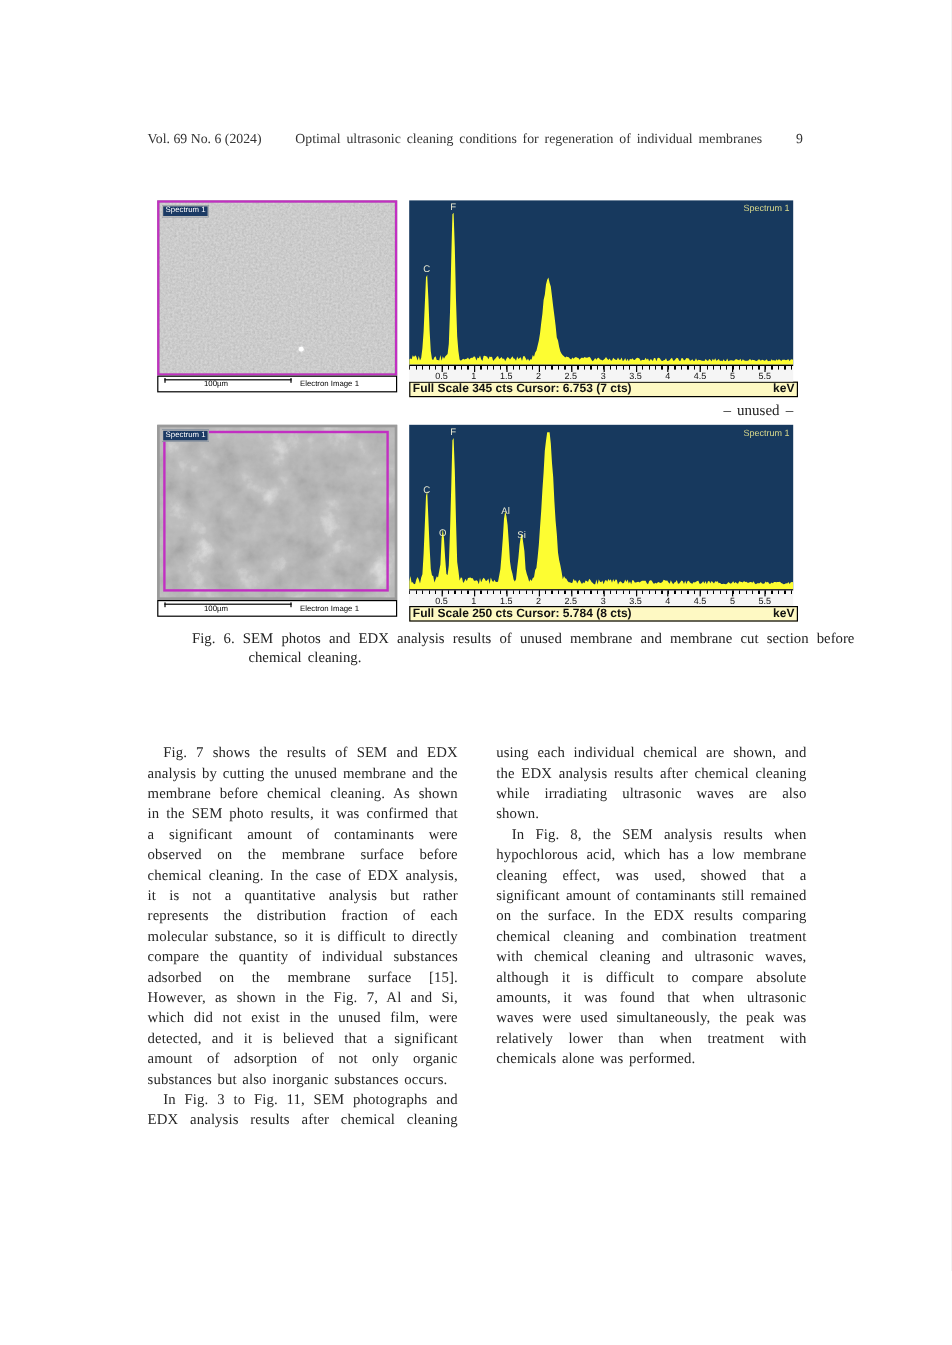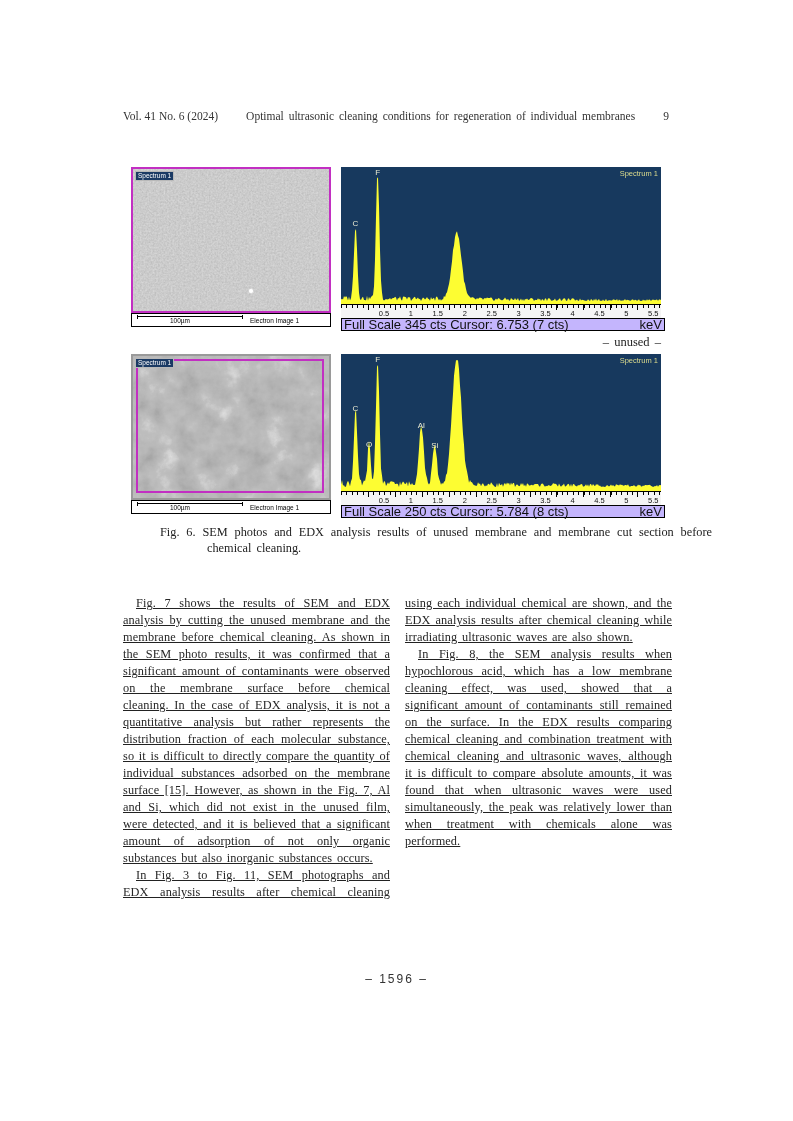--- a/index.html
+++ b/index.html
@@ -38,48 +38,48 @@
   .edx{position:relative;width:320px;height:164px;}
   .edx-plot{position:relative;width:320px;height:137px;background:#17395e;}
   .edx-tag{position:absolute;top:2px;right:3px;font-family:"Liberation Sans",sans-serif;
            font-size:7.5px;color:#d9d98c;z-index:2;}
   .edx-plot svg{position:absolute;left:0;bottom:0;}
   .tick-strip{position:relative;width:320px;height:13px;background:#f5f5f5;border-top:1px solid #000;}
   .tick-strip .minor{position:absolute;top:0;left:0;width:100%;height:3px;
       background:repeating-linear-gradient(to right,#000 0 1px,transparent 1px 5.39px);}
   .tick-strip .major-tick{position:absolute;top:0;width:1px;height:5px;background:#000;}
   .tick-strip .tick-label{position:absolute;top:4px;transform:translateX(-50%);
-      font-family:"Liberation Sans",sans-serif;font-size:7.5px;color:#111;margin-left:16px;}
-  .fullscale{width:318px;height:11px;border:1px solid #000;background:#c4b5fd;display:flex;
+      font-family:"Liberation Sans",sans-serif;font-size:7.5px;color:#111;}
+  .fullscale{width:318px;height:11px;border:1px solid #000;background:#fef9c3;display:flex;
       justify-content:space-between;align-items:center;padding:0 2px;
-      font-family:"Liberation Sans",sans-serif;font-size:13px;color:#111;}
+      font-family:"Liberation Sans",sans-serif;font-size:10px;color:#111;font-weight:bold;}
 
   
   .rowcap{text-align:right;font-size:12.5px;margin:4px 0 3px 0;height:16px;color:#222;word-spacing:2px;}
   .figcap{margin:6px 0 0 29px;width:505px;font-size:12.3px;line-height:16px;
           text-align:justify;text-indent:-47px;padding-left:47px;word-spacing:2px;}
 
   
-  .bodycols{position:absolute;top:595px;left:123px;width:549px;display:flex;gap:15px;text-decoration:underline;}
+  .bodycols{position:absolute;top:619px;left:123px;width:549px;display:flex;gap:32px;}
   .col{width:267px;font-size:12.3px;line-height:17px;color:#262626;}
   .para{margin:0;text-align:justify;word-spacing:1.5px;letter-spacing:0.1px;}
   .para.indent{text-indent:13px;}
   .para.jlast{text-align-last:justify;}
 
   
   .pagefoot{position:absolute;top:972px;left:0;width:793px;text-align:center;
             font-family:"Liberation Sans",sans-serif;font-size:12px;color:#333;letter-spacing:2px;}
 </style>
 </head>
 <body>
 
 <div class="page">
 
   <div class="hdr">
-    <span>Vol. 41 No. 6 (2024)</span>
+    <span>Vol. 69 No. 6 (2024)</span>
     <span class="title">Optimal ultrasonic cleaning conditions for regeneration of individual membranes</span>
     <span>9</span>
   </div>
 
   <div class="figblock">
 
     <div class="figrow">
       <div class="sem">
         <div class="sem-img-wrap">
           <span class="sem-badge">Spectrum 1</span>
@@ -230,15 +230,14 @@
     <div class="col" id="col-left">
         <p class="para indent">Fig. 7 shows the results of SEM and EDX analysis by cutting the unused membrane and the membrane before chemical cleaning. As shown in the SEM photo results, it was confirmed that a significant amount of contaminants were observed on the membrane surface before chemical cleaning. In the case of EDX analysis, it is not a quantitative analysis but rather represents the distribution fraction of each molecular substance, so it is difficult to directly compare the quantity of individual substances adsorbed on the membrane surface [15]. However, as shown in the Fig. 7, Al and Si, which did not exist in the unused film, were detected, and it is believed that a significant amount of adsorption of not only organic substances but also inorganic substances occurs.</p>
         <p class="para indent jlast">In Fig. 3 to Fig. 11, SEM photographs and EDX analysis results after chemical cleaning</p>
       </div>
     <div class="col" id="col-right">
         <p class="para">using each individual chemical are shown, and the EDX analysis results after chemical cleaning while irradiating ultrasonic waves are also shown.</p>
         <p class="para indent">In Fig. 8, the SEM analysis results when hypochlorous acid, which has a low membrane cleaning effect, was used, showed that a significant amount of contaminants still remained on the surface. In the EDX results comparing chemical cleaning and combination treatment with chemical cleaning and ultrasonic waves, although it is difficult to compare absolute amounts, it was found that when ultrasonic waves were used simultaneously, the peak was relatively lower than when treatment with chemicals alone was performed.</p>
       </div>
   </div>
 
-  <div class="pagefoot">– 1596 –</div>
 
 </div>
 
 </body></html>

